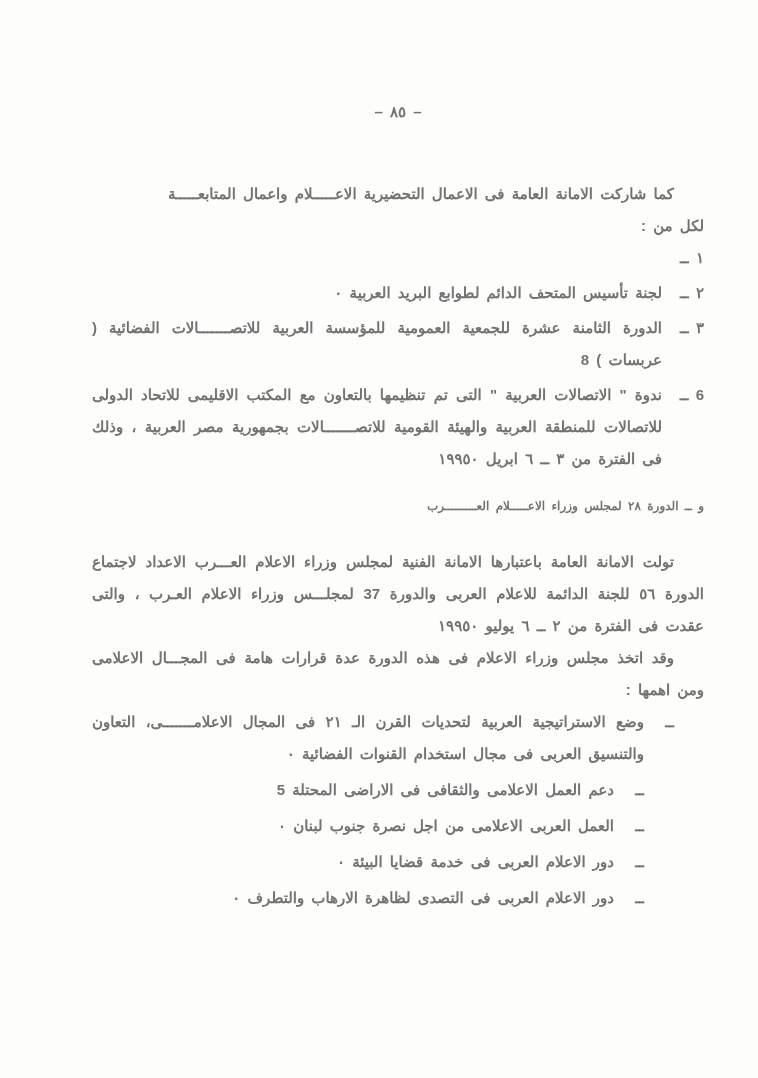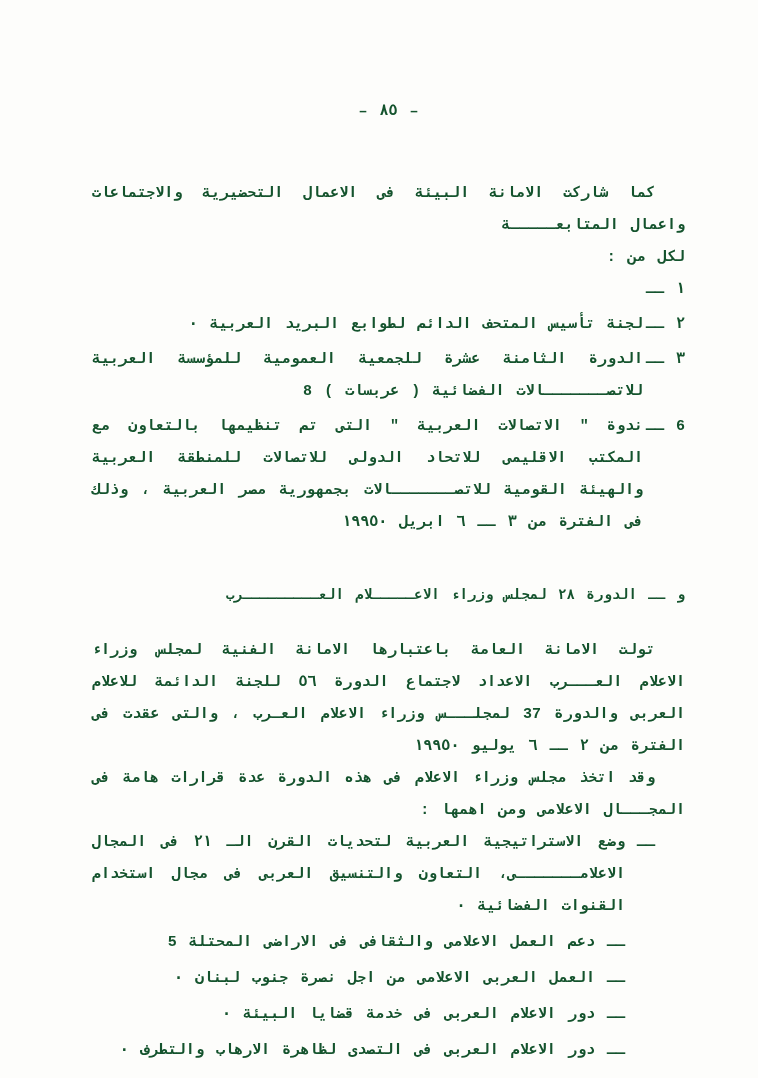--- a/index.html
+++ b/index.html
@@ -6,25 +6,25 @@
     margin: 0;
     padding: 0;
     background: #ffffff;
   }
   .page {
     position: relative;
     width: 758px;
     height: 1078px;
     margin: 0 auto;
     background: #fdfdfb;
-    color: #14532d;
+    color: #737373;
     direction: rtl;
     box-sizing: border-box;
-    padding: 96px 73px 0 92px;
-    font-family: Liberation Mono, monospace;
+    padding: 96px 54px 0 92px;
+    font-family: Liberation Sans, sans-serif;
     font-size: 15px;
     font-weight: 700;
     line-height: 32px;
     word-spacing: 3px;
     overflow: hidden;
   }
   .page-number {
     text-align: center;
     font-weight: 700;
     margin-bottom: 50px;
@@ -46,23 +46,23 @@
   }
   .nitem .num {
     flex: 0 0 42px;
     white-space: nowrap;
   }
   .nitem .ntext {
     flex: 1;
     text-align: justify;
   }
   .heading {
-    font-size: 14px;
+    font-size: 12px;
     font-weight: 700;
-    margin: 40px 0 24px 0;
+    margin: 15px 0 24px 0;
     text-align: right;
   }
   .para1 { margin-bottom: 26px; }
   .para2 { margin-bottom: 14px; }
   .blist { margin: 0; }
   .bitem {
     display: flex;
     margin: 0 30px 4px 0;
   }
   .bitem.sub { margin-right: 60px; }
@@ -75,21 +75,21 @@
     text-align: justify;
   }
 </style>
 </head>
 <body>
 
 <div class="page">
 
   <div class="page-number">– ٨٥ –</div>
 
-  <p class="para indent">كما شاركت الامانة البيئة فى الاعمال التحضيرية والاجتماعات واعمال المتابعـــــة</p>
+  <p class="para indent">كما شاركت الامانة العامة فى الاعمال التحضيرية الاعـــــلام واعمال المتابعـــــة</p>
   <p class="para intro-tail">لكل من :</p>
 
   <div class="nlist">
     <div class="nitem">
       <span class="num">١ ــ</span>
     </div>
     <div class="nitem">
       <span class="num">٢ ــ</span>
       <div class="ntext">لجنة تأسيس المتحف الدائم لطوابع البريد العربية ٠</div>
     </div>

